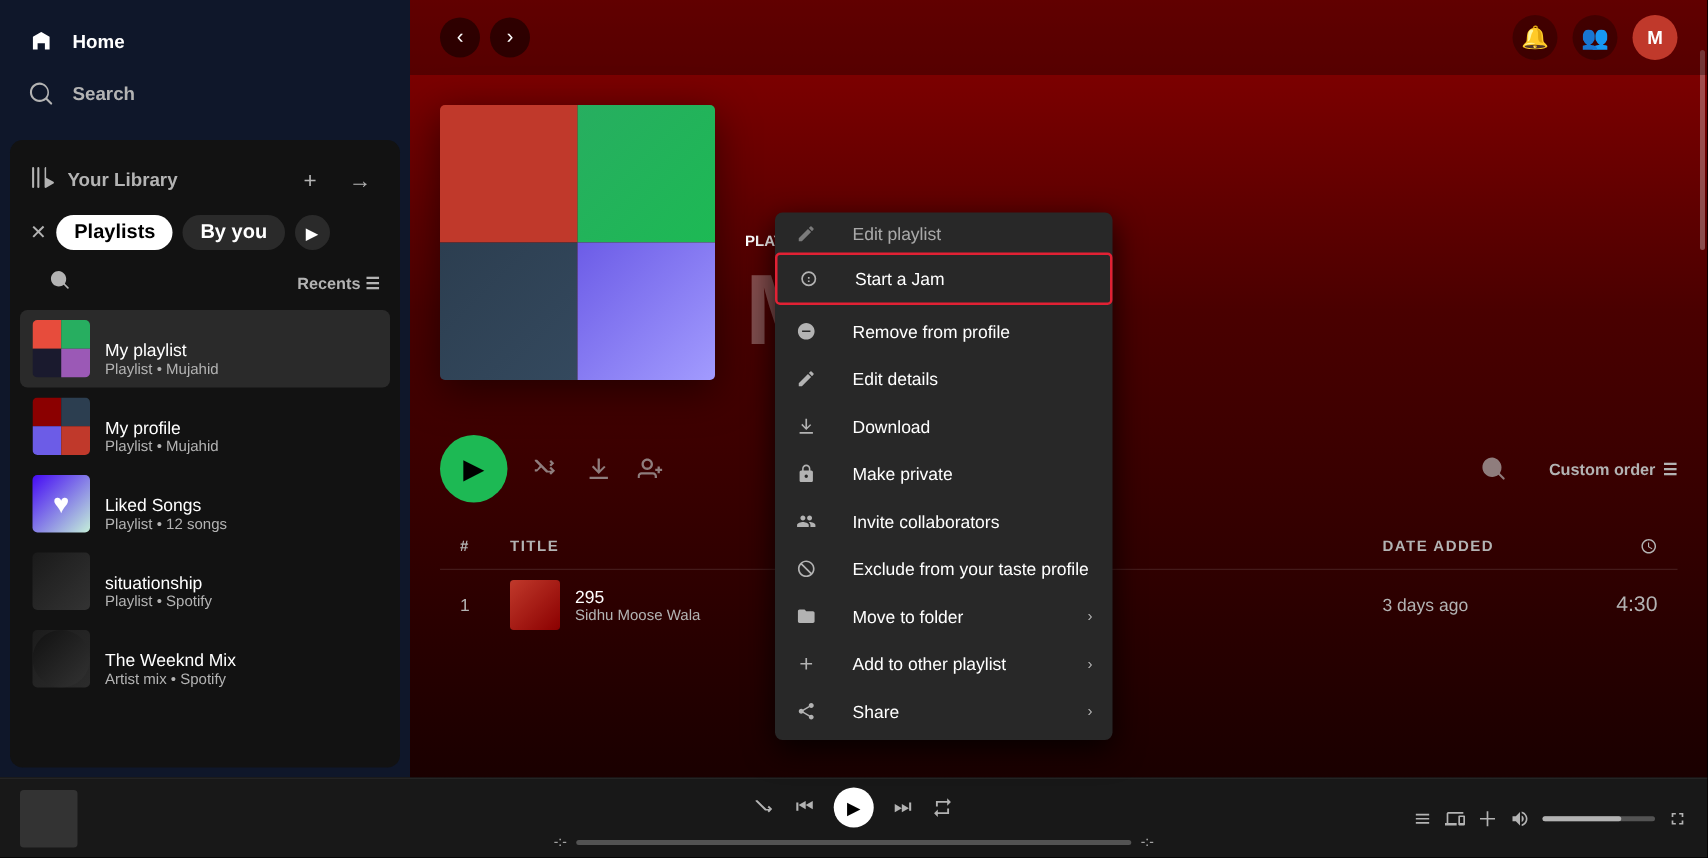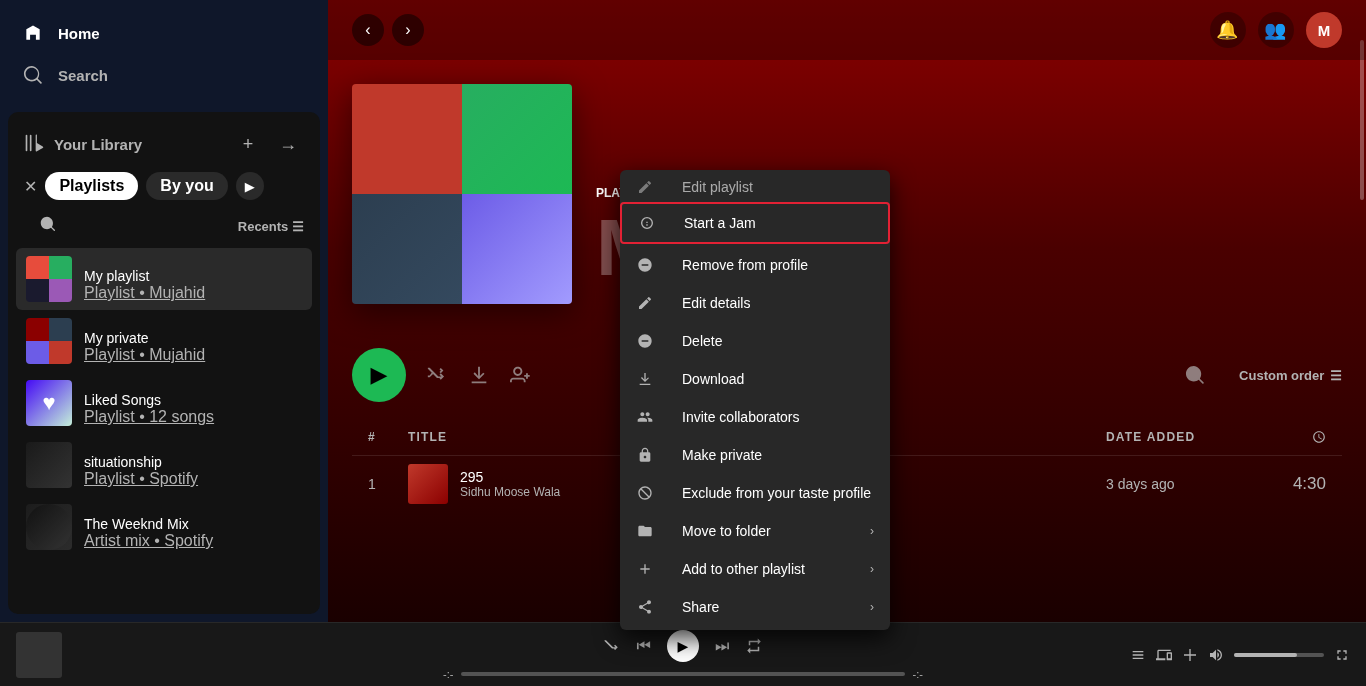--- a/index.html
+++ b/index.html
@@ -234,26 +234,25 @@
     .playlist-name {
       font-size: 14px;
       font-weight: 500;
       color: #fff;
       white-space: nowrap;
       overflow: hidden;
       text-overflow: ellipsis;
     }
 
     .playlist-meta {
-      font-size: 16px;
+      font-size: 12px;
       color: #b3b3b3;
       white-space: nowrap;
       overflow: hidden;
       text-overflow: ellipsis;
-      text-decoration: underline;
     }
 
     
     .main-content {
       flex: 1;
       background: linear-gradient(180deg, #8b0000 0%, #4a0000 40%, #1a0000 100%);
       overflow-y: auto;
       overflow-x: hidden;
       position: relative;
     }
@@ -815,21 +814,21 @@
         <div class="playlist-item">
           <div class="playlist-thumb">
             <div class="playlist-thumb-grid">
               <div class="swatch-1"></div>
               <div class="swatch-3"></div>
               <div class="swatch-4"></div>
               <div class="swatch-2"></div>
             </div>
           </div>
           <div class="playlist-info">
-            <div class="playlist-name">My private</div>
+            <div class="playlist-name">My profile</div>
             <div class="playlist-meta">Playlist • Mujahid</div>
           </div>
         </div>
 
         <div class="playlist-item">
           <div class="playlist-thumb liked">
             <span style="font-size:22px;">♥</span>
           </div>
           <div class="playlist-info">
             <div class="playlist-name">Liked Songs</div>
@@ -987,54 +986,46 @@
 
         <div class="menu-item">
           <span class="menu-item-icon">
             <svg width="16" height="16" viewBox="0 0 24 24" fill="currentColor">
                 <path d="M3 17.25V21h3.75L17.81 9.94l-3.75-3.75L3 17.25zM20.71 7.04a1 1 0 000-1.41l-2.34-2.34a1 1 0 00-1.41 0l-1.83 1.83 3.75 3.75 1.83-1.83z"></path>
               </svg>
           </span>
           <span class="menu-item-text">Edit details</span>
         </div>
 
-        <div class="menu-item">
-          <span class="menu-item-icon">
-            <svg width="16" height="16" viewBox="0 0 24 24" fill="currentColor">
-                <path d="M12 2C6.48 2 2 6.48 2 12s4.48 10 10 10 10-4.48 10-10S17.52 2 12 2zm5 11H7v-2h10v2z"></path>
-              </svg>
-          </span>
-          <span class="menu-item-text">Delete</span>
-        </div>
 
         <div class="menu-item">
           <span class="menu-item-icon">
             <svg width="16" height="16" viewBox="0 0 24 24" fill="currentColor">
                 <path d="M12 16.5l-6-6 1.414-1.414L11 13.172V3h2v10.172l3.586-3.586L18 10.5l-6 6zM4 19h16v2H4v-2z"></path>
               </svg>
           </span>
           <span class="menu-item-text">Download</span>
         </div>
 
         <div class="menu-item">
           <span class="menu-item-icon">
             <svg width="16" height="16" viewBox="0 0 24 24" fill="currentColor">
+                <path d="M18 8h-1V6c0-2.76-2.24-5-5-5S7 3.24 7 6v2H6c-1.1 0-2 .9-2 2v10c0 1.1.9 2 2 2h12c1.1 0 2-.9 2-2V10c0-1.1-.9-2-2-2zm-6 9c-1.1 0-2-.9-2-2s.9-2 2-2 2 .9 2 2-.9 2-2 2zm3.1-9H8.9V6c0-1.71 1.39-3.1 3.1-3.1 1.71 0 3.1 1.39 3.1 3.1v2z"></path>
+              </svg>
+          </span>
+          <span class="menu-item-text">Make private</span>
+        </div>
+
+        <div class="menu-item">
+          <span class="menu-item-icon">
+            <svg width="16" height="16" viewBox="0 0 24 24" fill="currentColor">
                 <path d="M16 11c1.66 0 2.99-1.34 2.99-3S17.66 5 16 5c-1.66 0-3 1.34-3 3s1.34 3 3 3zm-8 0c1.66 0 2.99-1.34 2.99-3S9.66 5 8 5C6.34 5 5 6.34 5 8s1.34 3 3 3zm0 2c-2.33 0-7 1.17-7 3.5V19h14v-2.5c0-2.33-4.67-3.5-7-3.5zm8 0c-.29 0-.62.02-.97.05 1.16.84 1.97 1.97 1.97 3.45V19h6v-2.5c0-2.33-4.67-3.5-7-3.5z"></path>
               </svg>
           </span>
           <span class="menu-item-text">Invite collaborators</span>
-        </div>
-
-        <div class="menu-item">
-          <span class="menu-item-icon">
-            <svg width="16" height="16" viewBox="0 0 24 24" fill="currentColor">
-                <path d="M18 8h-1V6c0-2.76-2.24-5-5-5S7 3.24 7 6v2H6c-1.1 0-2 .9-2 2v10c0 1.1.9 2 2 2h12c1.1 0 2-.9 2-2V10c0-1.1-.9-2-2-2zm-6 9c-1.1 0-2-.9-2-2s.9-2 2-2 2 .9 2 2-.9 2-2 2zm3.1-9H8.9V6c0-1.71 1.39-3.1 3.1-3.1 1.71 0 3.1 1.39 3.1 3.1v2z"></path>
-              </svg>
-          </span>
-          <span class="menu-item-text">Make private</span>
         </div>
 
         <div class="menu-item">
           <span class="menu-item-icon">
             <svg width="16" height="16" viewBox="0 0 24 24" fill="currentColor">
                 <path d="M12 2C6.48 2 2 6.48 2 12s4.48 10 10 10 10-4.48 10-10S17.52 2 12 2zm0 18c-4.42 0-8-3.58-8-8 0-1.85.63-3.55 1.69-4.9L16.9 18.31C15.55 19.37 13.85 20 12 20zm6.31-3.1L7.1 5.69C8.45 4.63 10.15 4 12 4c4.42 0 8 3.58 8 8 0 1.85-.63 3.55-1.69 4.9z"></path>
               </svg>
           </span>
           <span class="menu-item-text">Exclude from your taste profile</span>
         </div>

